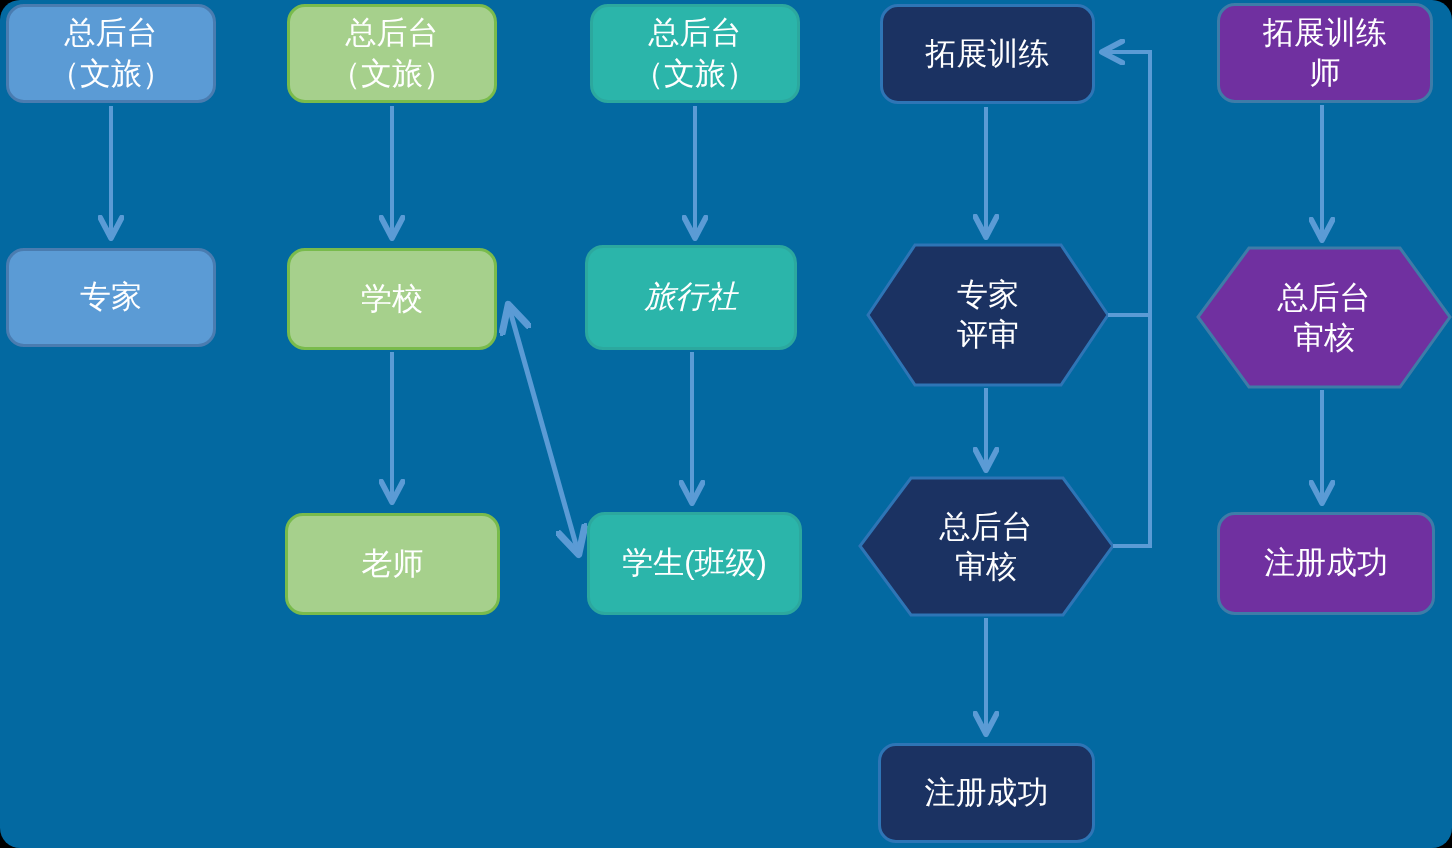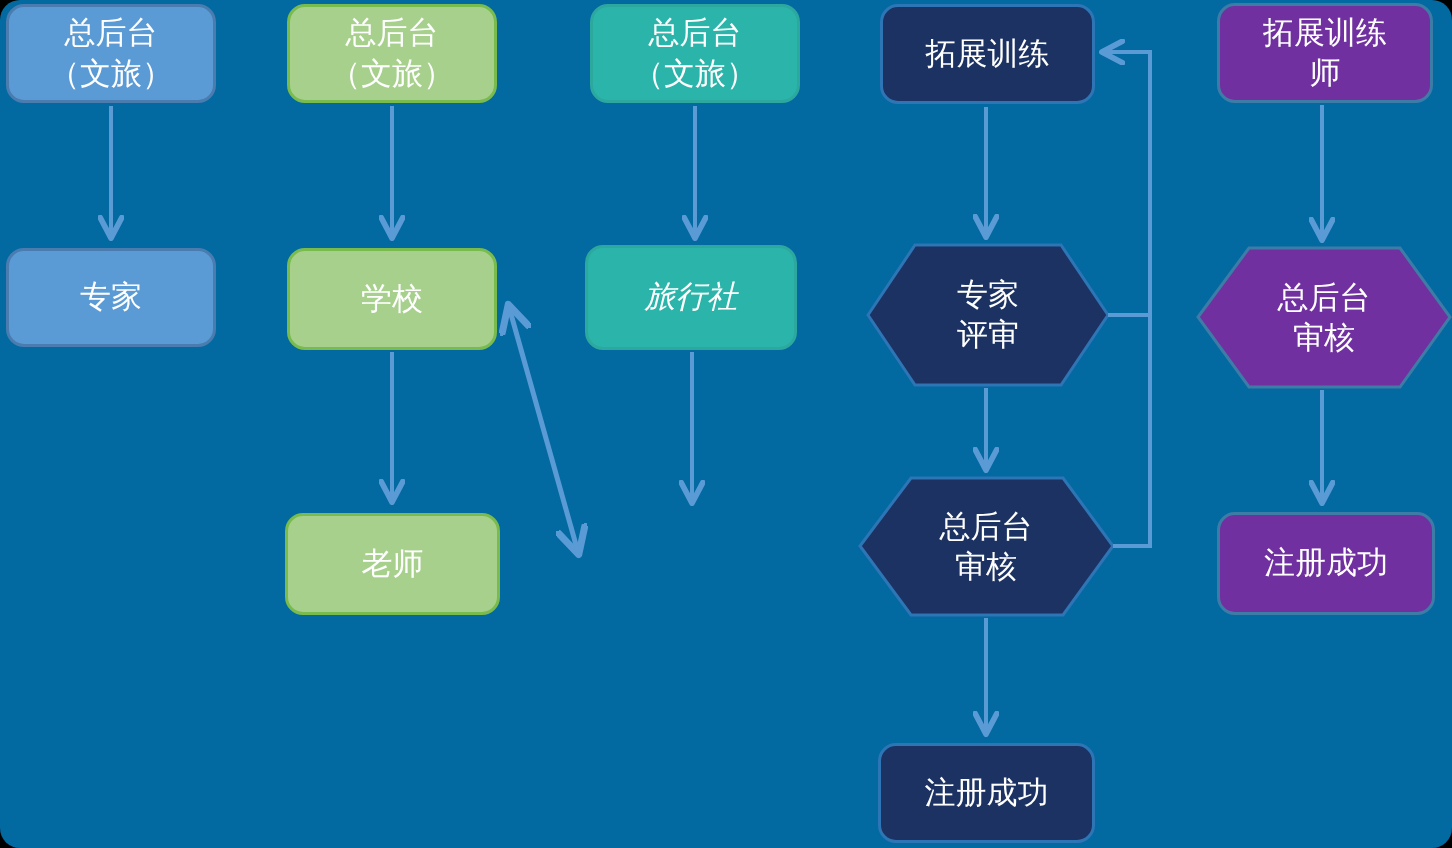--- a/index.html
+++ b/index.html
@@ -91,20 +91,21 @@
   <div class="node blue" style="left:6px; top:248px; width:210px; height:99px;">专家</div>
 
   <div class="node green" style="left:287px; top:4px; width:210px; height:99px;">总后台
 （文旅）</div>
   <div class="node green" style="left:285px; top:513px; width:215px; height:102px;">老师</div>
   <div class="node green" style="left:287px; top:248px; width:210px; height:102px;">学校</div>
 
   <div class="node teal" style="left:590px; top:4px; width:210px; height:99px;">总后台
 （文旅）</div>
   <div class="node teal" style="left:585px; top:245px; width:212px; height:105px;font-style:italic;">旅行社</div>
+  <div class="node teal" style="left:587px; top:512px; width:215px; height:103px;">学生(班级)</div>
 
   <div class="node navy" style="left:880px; top:4px; width:215px; height:100px;">拓展训练</div>
   <div class="hex-label" style="left:890px; top:250px; width:196px; height:130px;">专家
 评审</div>
   <div class="hex-label" style="left:886px; top:481px; width:200px; height:132px;">总后台
 审核</div>
   <div class="node navy" style="left:878px; top:743px; width:217px; height:100px;">注册成功</div>
 
   <div class="node purple" style="left:1217px; top:3px; width:216px; height:100px;">拓展训练
 师</div>

